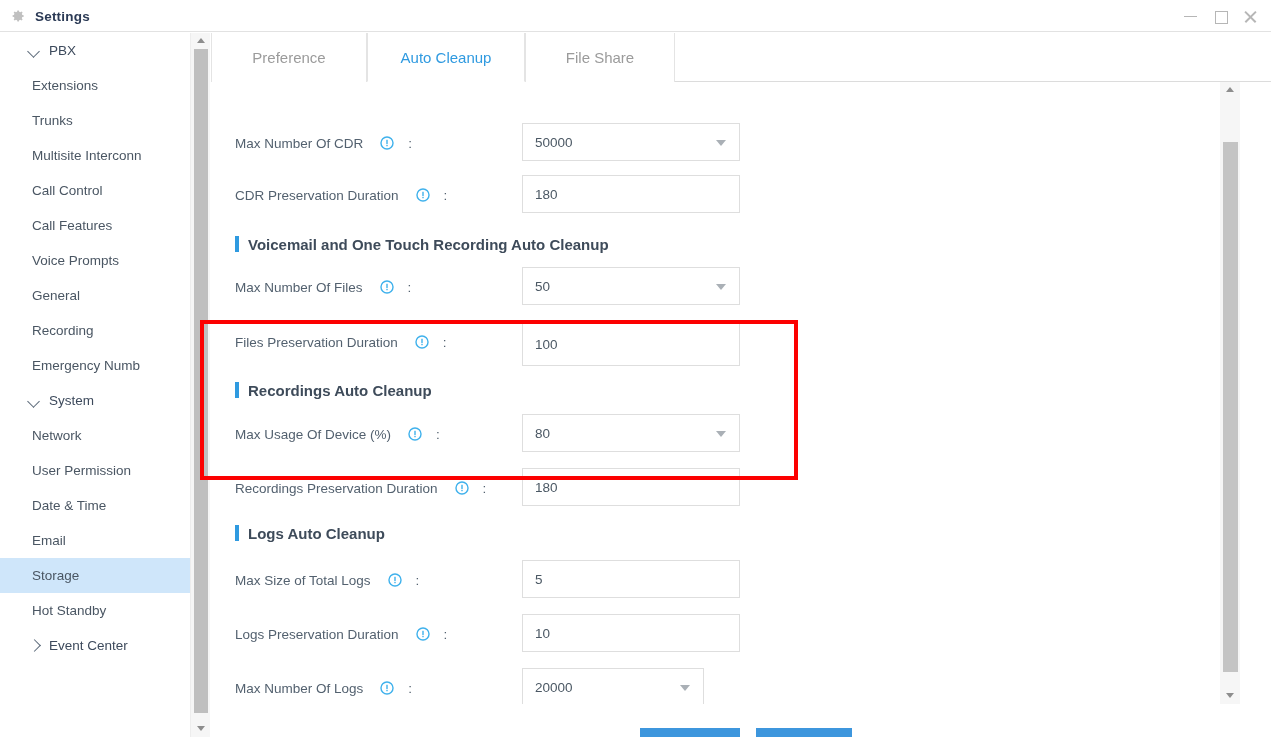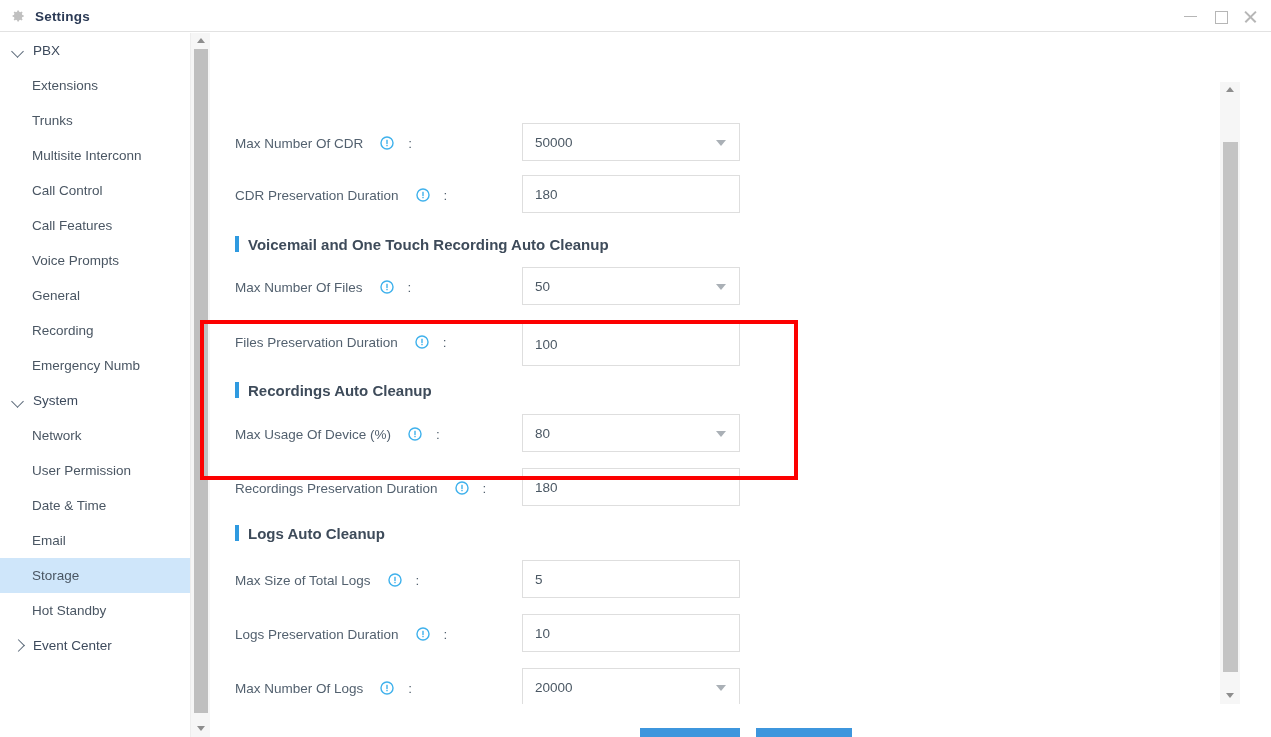--- a/index.html
+++ b/index.html
@@ -46,21 +46,21 @@
   .wc-close::before { transform: rotate(45deg); }
   .wc-close::after  { transform: rotate(-45deg); }
 
   
   #sidebar {
     position: absolute; left: 0; top: 33px; width: 190px; height: 704px;
     background: #ffffff; overflow: hidden;
   }
   .nav-group {
     height: 35px; display: flex; align-items: center;
-    padding-left: 12px; font-size: 13.5px; color: #3d4a5c;
+    padding-left: 28px; font-size: 13.5px; color: #3d4a5c;
   }
   .nav-group .chev {
     width: 14px; height: 14px; margin-right: 7px; flex: 0 0 auto;
     position: relative;
   }
   .chev-down::after {
     content: ""; position: absolute; left: 1px; top: 3px;
     width: 8px; height: 8px;
     border-right: 1.8px solid #5a6878; border-bottom: 1.8px solid #5a6878;
     transform: rotate(45deg);
@@ -268,20 +268,31 @@
       <span class="tri tri-up"></span>
     </div>
   <div class="thumb"></div>
   <div class="sb-arrow" style="bottom:0">
       <span class="tri tri-dn"></span>
     </div>
 </div>
 
 <div id="main">
 
+  <div id="tabbar">
+    <div class="tab" style="left:0; width:156px;">
+        <span>Preference</span>
+      </div>
+    <div class="tab active" style="left:156px; width:158px;">
+        <span>Auto Cleanup</span>
+      </div>
+    <div class="tab" style="left:314px; width:150px;">
+        <span>File Share</span>
+      </div>
+  </div>
 
   <div id="content">
 
     <div class="row" style="top:41px;">
       <div class="lbl" style="left:24px;">
         <span>Max Number Of CDR</span>
         <span class="info-icon">
           <svg viewBox="0 0 20 20">
               <circle cx="10" cy="10" r="8.6" fill="none" stroke="#3fb1ec" stroke-width="2"></circle>
               <rect x="9" y="5.4" width="2" height="6" fill="#3fb1ec"></rect>
@@ -437,21 +448,21 @@
         <span>Max Number Of Logs</span>
         <span class="info-icon">
           <svg viewBox="0 0 20 20">
               <circle cx="10" cy="10" r="8.6" fill="none" stroke="#3fb1ec" stroke-width="2"></circle>
               <rect x="9" y="5.4" width="2" height="6" fill="#3fb1ec"></rect>
               <rect x="9" y="12.6" width="2" height="2" fill="#3fb1ec"></rect>
             </svg>
         </span>
           <span class="colon">:</span>
       </div>
-      <div class="field" style="left:311px; width:218px; top:0;">
+      <div class="field" style="left:311px; width:182px; top:0;">
         <span>20000</span>
         <span class="caret"></span>
       </div>
     </div>
 
   </div>
 
   <div id="ct-scroll">
     <div class="sb-arrow" style="top:0">
         <span class="tri tri-up"></span>

